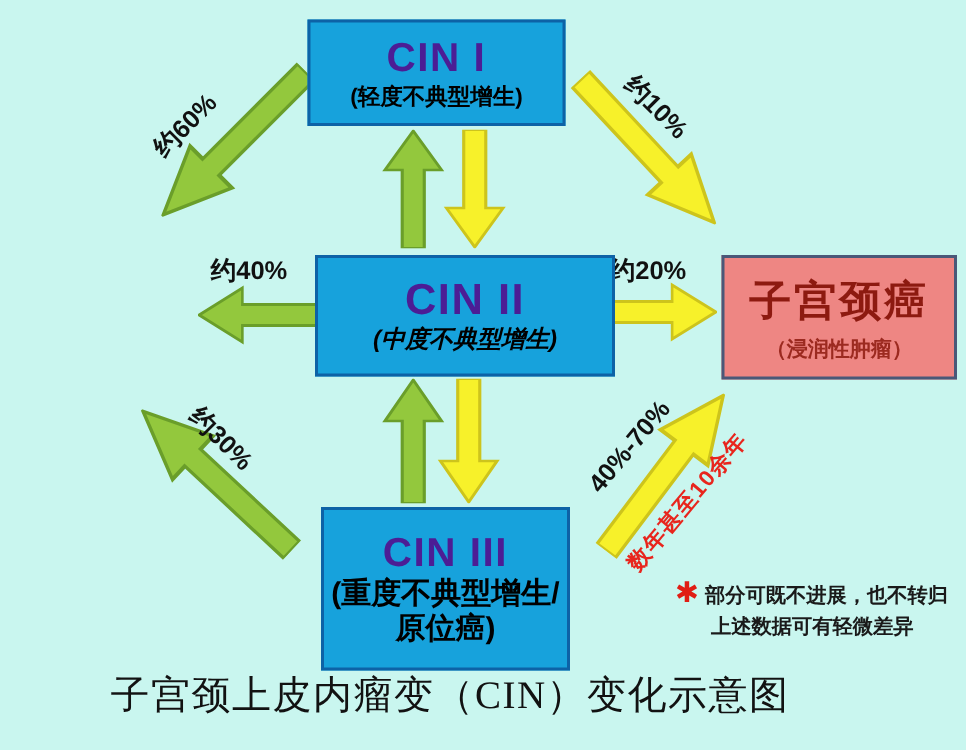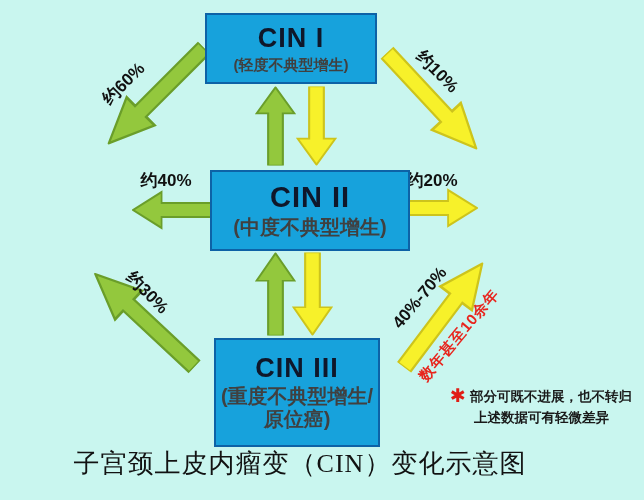--- a/index.html
+++ b/index.html
@@ -19,33 +19,33 @@
     box-sizing:border-box;
     display:flex;flex-direction:column;
     align-items:center;justify-content:center;
     text-align:center;
   }
   .stage-box{
     background:#17a2dc;
     border:2px solid #0d62a6;
   }
   .stage-title{
-    font-weight:bold;color:#0f172a;
+    font-weight:bold;color:#4c1d95;
     line-height:1.05;letter-spacing:1px;
   }
   .stage-sub{
-    font-weight:bold;color:#404040;
+    font-weight:bold;color:#000000;
     line-height:1.15;margin-top:3px;
   }
   .box-cin1{left:205px;top:13px;width:172px;height:71px;}
   .box-cin1 .stage-title{font-size:27px;}
   .box-cin1 .stage-sub{font-size:15px;}
   .box-cin2{left:210px;top:170px;width:200px;height:81px;}
   .box-cin2 .stage-title{font-size:29px;}
-  .box-cin2 .stage-sub{font-size:20px;}
+  .box-cin2 .stage-sub{font-size:16px;font-style:italic;}
   .box-cin3{left:214px;top:338px;width:166px;height:109px;}
   .box-cin3 .stage-title{font-size:27px;}
   .box-cin3 .stage-sub{font-size:20px;}
   .box-normal{
     left:7px;top:180px;width:127px;height:70px;
     background:#2ba357;border:2px solid #1a7a3c;
   }
   .box-normal .normal-title{
     font-size:27px;font-weight:bold;color:#05391b;letter-spacing:1px;
   }
@@ -184,20 +184,24 @@
   <div class="box stage-box box-cin2">
     <div class="stage-title">CIN II</div>
     <div class="stage-sub">(中度不典型增生)</div>
   </div>
   <div class="box stage-box box-cin3">
     <div class="stage-title">CIN III</div>
     <div class="stage-sub">(重度不典型增生/</div>
     <div class="stage-sub" style="margin-top:0;">原位癌)</div>
   </div>
 
+  <div class="box box-cancer">
+    <div class="cancer-title">子宫颈癌</div>
+    <div class="cancer-sub">（浸润性肿瘤）</div>
+  </div>
 
   <div class="footnote">
     <div class="footnote-row">
       <span class="footnote-marker">✱</span>
       <span class="footnote-text">部分可既不进展，也不转归</span>
     </div>
     <div class="footnote-text footnote-line2">上述数据可有轻微差异</div>
   </div>
 
   <div class="caption">子宫颈上皮内瘤变（CIN）变化示意图</div>

